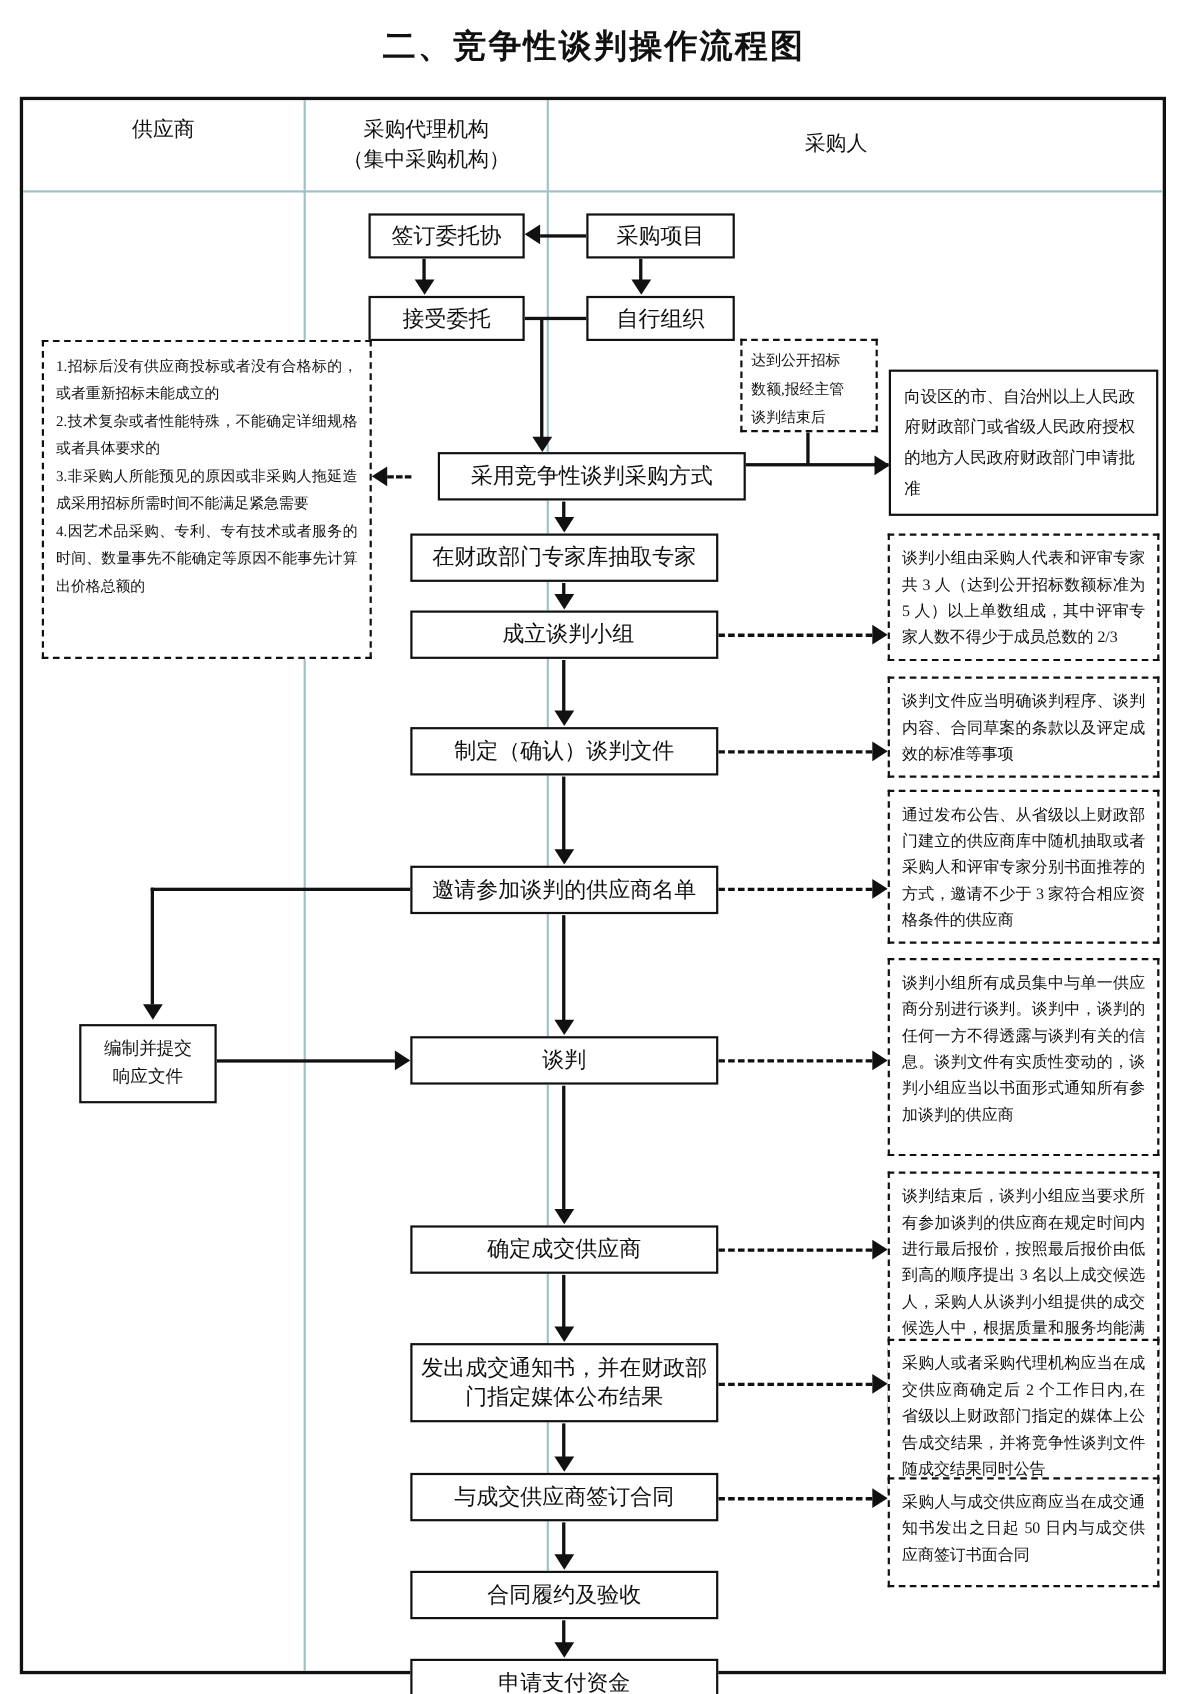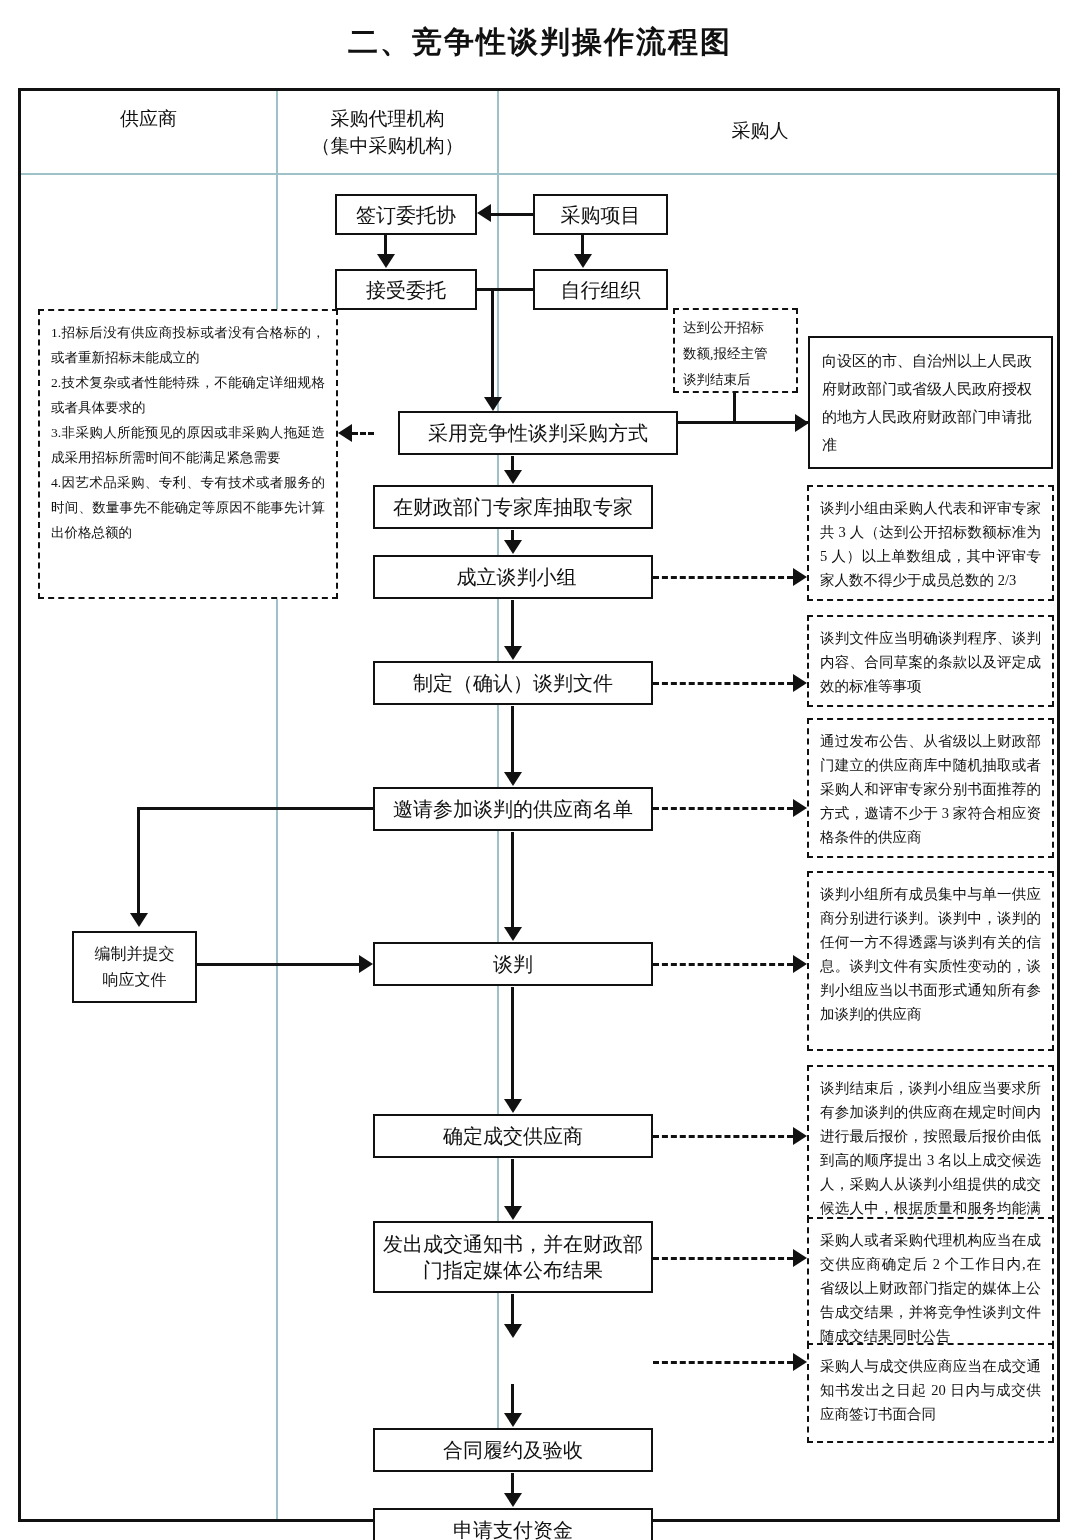--- a/index.html
+++ b/index.html
@@ -194,20 +194,21 @@
 
   <div class="node" style="left:352px; top:851px; width:280px; height:44px;">谈判</div>
 
   <div class="node" style="left:352px; top:1023px; width:280px; height:44px;">确定成交供应商</div>
 
   <div class="node" style="left:352px; top:1130px; width:280px; height:72px; flex-direction:column;">
     <div>发出成交通知书，并在财政部</div>
     <div>门指定媒体公布结果</div>
   </div>
 
+  <div class="node" style="left:352px; top:1248px; width:280px; height:44px;">与成交供应商签订合同</div>
 
   <div class="node" style="left:352px; top:1337px; width:280px; height:44px;">合同履约及验收</div>
 
   <div class="node" style="left:352px; top:1417px; width:280px; height:44px;">申请支付资金</div>
 
   <div class="conn v" style="left:490px; top:365px; height:15px;"></div>
   <div class="arrow down" style="left:483px; top:379px;"></div>
 
   <div class="conn v" style="left:490px; top:439px; height:11px;"></div>
   <div class="arrow down" style="left:483px; top:449px;"></div>
@@ -268,17 +269,17 @@
   <div class="arrow right" style="left:772px; top:864px;"></div>
 
   <div class="note" style="left:786px; top:974px; width:247px; height:226px;">谈判结束后，谈判小组应当要求所有参加谈判的供应商在规定时间内进行最后报价，按照最后报价由低到高的顺序提出 3 名以上成交候选人，采购人从谈判小组提供的成交候选人中，根据质量和服务均能满足采购文件实质性响应要求且最后报价最低的原则确定成交供应商，也可以书面授权谈判小组直接确定成交供应商</div>
   <div class="dash-h" style="left:632px; top:1044px; width:140px;"></div>
   <div class="arrow right" style="left:772px; top:1036px;"></div>
 
   <div class="note" style="left:786px; top:1126px; width:247px; height:140px;">采购人或者采购代理机构应当在成交供应商确定后 2 个工作日内,在省级以上财政部门指定的媒体上公告成交结果，并将竞争性谈判文件随成交结果同时公告</div>
   <div class="dash-h" style="left:632px; top:1166px; width:140px;"></div>
   <div class="arrow right" style="left:772px; top:1158px;"></div>
 
-  <div class="note" style="left:786px; top:1252px; width:247px; height:100px;">采购人与成交供应商应当在成交通知书发出之日起 20 日内与成交供应商签订书面合同</div>
+  <div class="note" style="left:786px; top:1252px; width:247px; height:100px;">采购人与成交供应商应当在成交通知书发出之日起 50 日内与成交供应商签订书面合同</div>
   <div class="dash-h" style="left:632px; top:1270px; width:140px;"></div>
   <div class="arrow right" style="left:772px; top:1262px;"></div>
 
 </div>
 
 </body></html>

